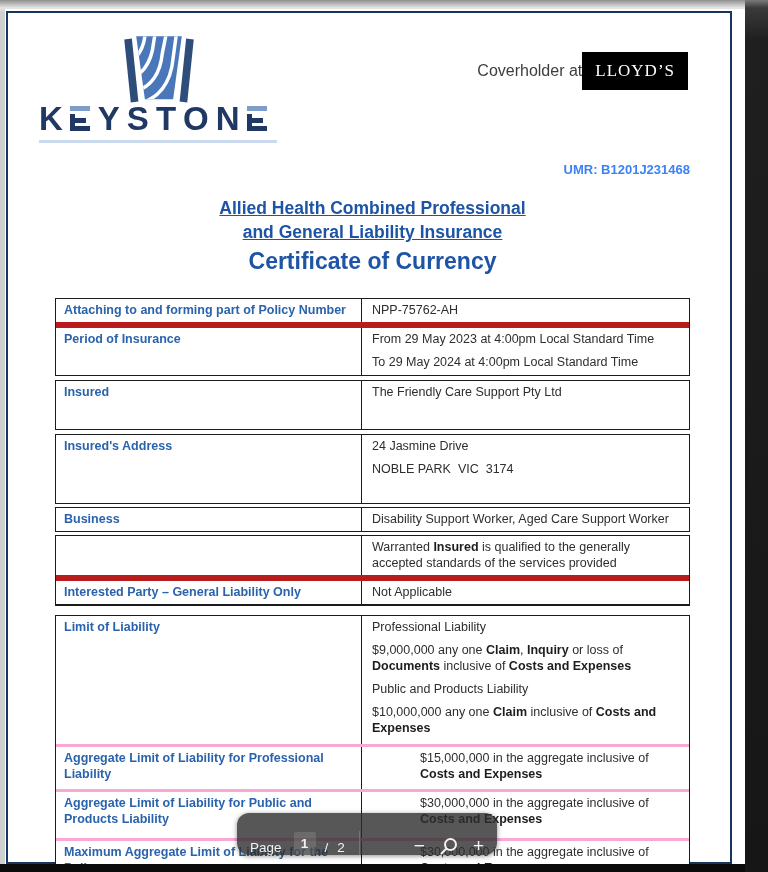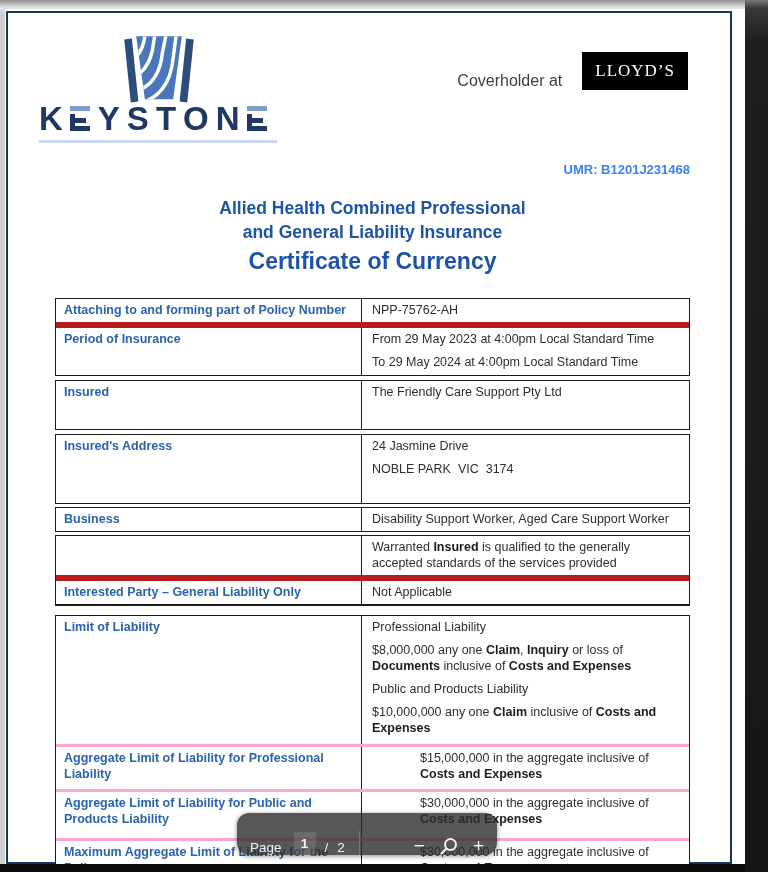--- a/index.html
+++ b/index.html
@@ -19,29 +19,29 @@
   .logo-icon{position:absolute;left:116px;top:27px;width:76px;height:70px;}
   .wordmark{position:absolute;left:34px;top:94px;height:28px;display:flex;align-items:flex-end;gap:7px;}
   .wm-letter{font-weight:bold;font-size:33px;line-height:25px;color:var(--navy,#1f3864);}
   .wm-e{position:relative;display:inline-block;width:21px;height:25px;}
   .wm-e .top{position:absolute;left:0;top:0;width:20px;height:5px;background:#7d9dc8;}
   .wm-e .stem{position:absolute;left:0;top:8px;width:5px;height:17px;background:var(--navy,#1f3864);}
   .wm-e .mid{position:absolute;left:0;top:12px;width:16px;height:5px;background:var(--navy,#1f3864);}
   .wm-e .bot{position:absolute;left:0;bottom:0;width:20px;height:5px;background:var(--navy,#1f3864);}
   .wm-underline{position:absolute;left:34px;top:131px;width:238px;height:3px;background:#b9cde8;opacity:.75;}
   
-  .coverholder{position:absolute;top:43px;right:57px;height:38px;display:flex;align-items:flex-end;gap:20px;}
+  .coverholder{position:absolute;top:43px;right:57px;height:38px;display:flex;align-items:center;gap:0;}
   .coverholder-label{font-size:16px;color:#3d3d3d;}
   .lloyds-box{background:var(--lloyds,#000);color:#fff;height:38px;display:flex;align-items:center;
               padding:0 13px;font-family:"Liberation Serif","DejaVu Serif",serif;
               font-size:17px;letter-spacing:1px;}
   .umr{position:absolute;top:153px;right:55px;font-size:13px;font-weight:bold;color:#3b82f6;}
   
   .title{position:absolute;top:187px;left:50px;width:635px;text-align:center;color:var(--title,#1d54a6);}
-  .title .t12{font-size:17.5px;font-weight:bold;line-height:24px;}
+  .title .t12{font-size:17.5px;font-weight:bold;line-height:24px;text-decoration:underline;}
   .title .t3{font-size:23px;font-weight:bold;line-height:31px;margin-top:2px;}
   
   .tables{position:absolute;top:289px;left:50px;width:635px;}
   .tbl{border:1px solid #1b1b1b;background:#fff;}
   .row{display:grid;grid-template-columns:306px 1fr;}
   .row + .row{border-top:6px solid #b91c1c;}
   .tbl.thick .row + .row{border-top:3px solid #f9a8d4;gap:48px;}
   .cell{padding:3px 6px 4px 8px;}
   .label-cell{border-right:1px solid #1b1b1b;color:var(--label,#2a63ac);
               font-weight:bold;font-size:12.5px;line-height:16px;}
@@ -179,21 +179,21 @@
             <div class="cell value-cell">
               <div class="para"><span>Not Applicable</span></div>
             </div>
           </div>
         </div>
         <div class="tbl thick" style="margin-bottom: 0px;">
           <div class="row" style="min-height: 128px;">
             <div class="cell label-cell">Limit of Liability</div>
             <div class="cell value-cell">
               <div class="para"><span>Professional Liability</span></div>
-              <div class="para"><span>$8,000,000 any one </span><b>Claim</b><span>, </span><b>Inquiry</b><span> or loss of </span><b>Documents</b><span> inclusive of </span><b>Costs and Expenses</b></div>
+              <div class="para"><span>$9,000,000 any one </span><b>Claim</b><span>, </span><b>Inquiry</b><span> or loss of </span><b>Documents</b><span> inclusive of </span><b>Costs and Expenses</b></div>
               <div class="para"><span>Public and Products Liability</span></div>
               <div class="para"><span>$10,000,000 any one </span><b>Claim</b><span> inclusive of </span><b>Costs and Expenses</b></div>
             </div>
           </div>
           <div class="row" style="min-height: 42px;">
             <div class="cell label-cell">Aggregate Limit of Liability for Professional Liability</div>
             <div class="cell value-cell">
               <div class="para"><span>$15,000,000 in the aggregate inclusive of </span><b>Costs and Expenses</b></div>
             </div>
           </div>

